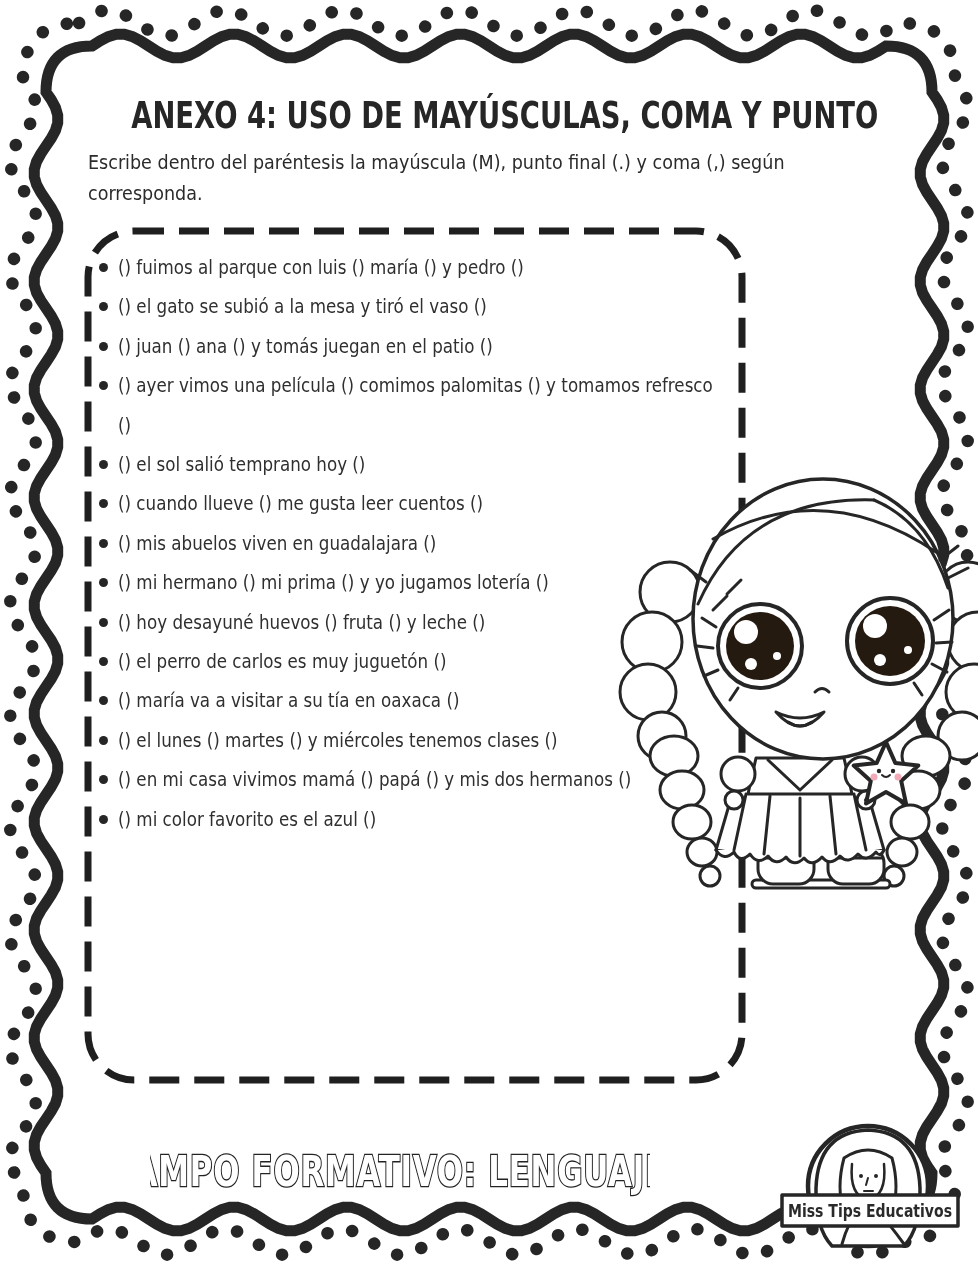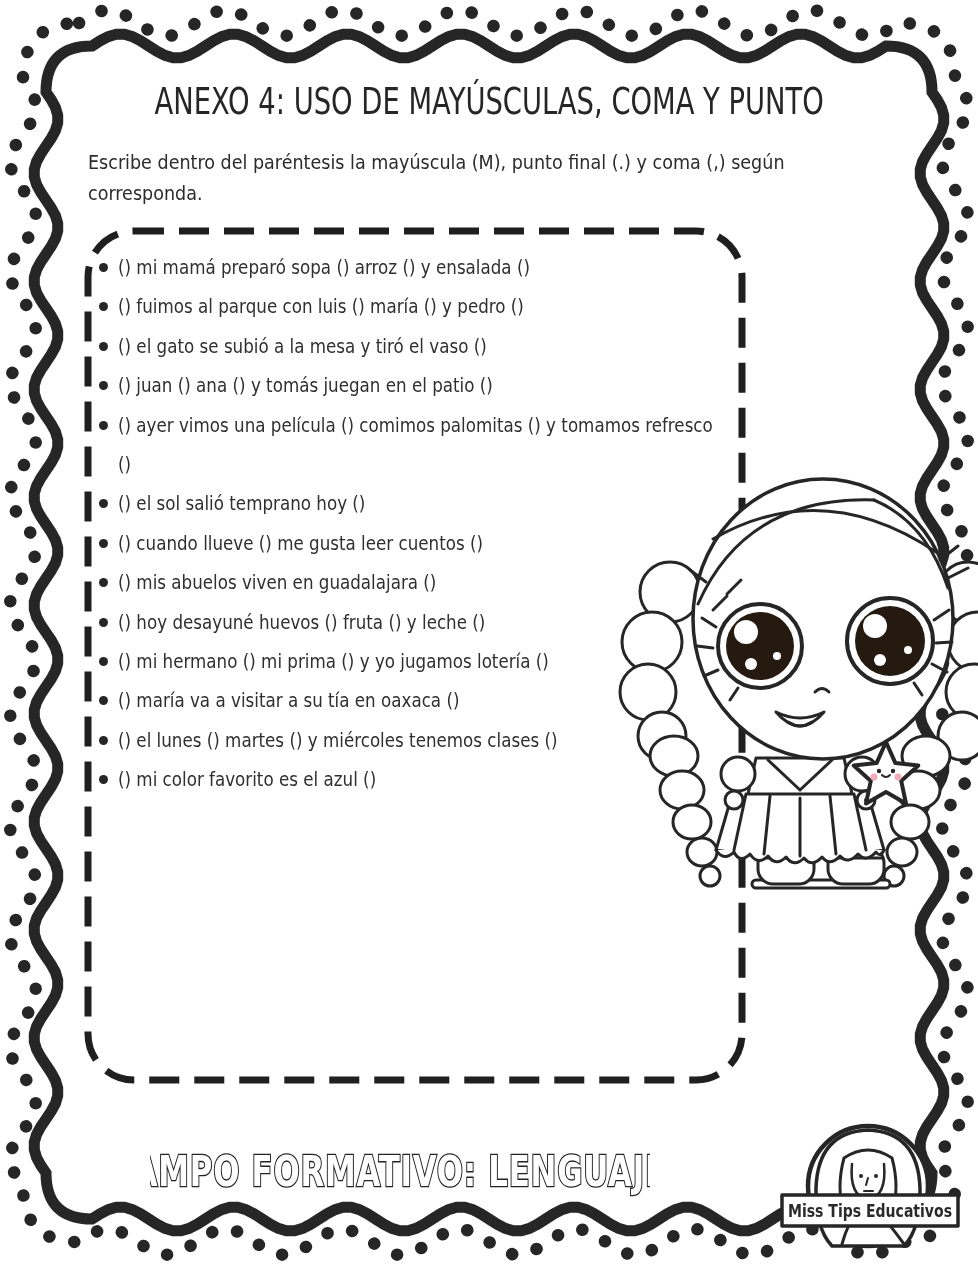--- a/index.html
+++ b/index.html
@@ -5,22 +5,22 @@
   html,body{margin:0;padding:0;}
   body{
     width:978px;height:1265px;position:relative;overflow:hidden;
     background:#ffffff;color:#2e2e2e;
     font-family:"DejaVu Sans", sans-serif;
   }
   svg.layer{position:absolute;left:0;top:0;}
   #border-svg{z-index:1;}
   #box-svg{z-index:2;}
   .title{
-    position:absolute;top:80px;left:0;width:978px;text-align:center;z-index:2;
-    font-weight:normal;font-size:37px;color:#262626;white-space:nowrap;
+    position:absolute;top:94px;left:0;width:978px;text-align:center;z-index:2;
+    font-weight:bold;font-size:37px;color:#262626;white-space:nowrap;
   }
   .title span{display:inline-block;transform:scaleX(.74);}
   .instructions{
     position:absolute;top:147px;left:88px;width:900px;z-index:2;
     font-size:19.5px;line-height:31px;color:#2b2b2b;
     transform:scaleX(.9);transform-origin:0 0;
   }
   ul.sentences{
     position:absolute;left:99px;top:248px;width:700px;z-index:2;
     list-style:none;margin:0;padding:0;
@@ -52,24 +52,20 @@
 </div>
 <div class="instructions">Escribe dentro del paréntesis la mayúscula (M), punto final (.) y coma (,) según corresponda.</div>
 
 <svg id="box-svg" class="layer" width="978" height="1265" viewBox="0 0 978 1265">
   <rect x="88" y="231" width="654" height="849" rx="46" fill="none" stroke="#1f1f1f" stroke-width="7" stroke-dasharray="30 15"></rect>
 </svg>
 
 <ul class="sentences">
     <li>
       <span class="dot"></span>
-      <span class="txt">() mi mamá preparó sopa () arroz () y ensalada ()</span>
-    </li>
-    <li>
-      <span class="dot"></span>
       <span class="txt">() fuimos al parque con luis () maría () y pedro ()</span>
     </li>
     <li>
       <span class="dot"></span>
       <span class="txt">() el gato se subió a la mesa y tiró el vaso ()</span>
     </li>
     <li>
       <span class="dot"></span>
       <span class="txt">() juan () ana () y tomás juegan en el patio ()</span>
     </li>
@@ -84,33 +80,41 @@
     <li>
       <span class="dot"></span>
       <span class="txt">() cuando llueve () me gusta leer cuentos ()</span>
     </li>
     <li>
       <span class="dot"></span>
       <span class="txt">() mis abuelos viven en guadalajara ()</span>
     </li>
     <li>
       <span class="dot"></span>
+      <span class="txt">() mi hermano () mi prima () y yo jugamos lotería ()</span>
+    </li>
+    <li>
+      <span class="dot"></span>
       <span class="txt">() hoy desayuné huevos () fruta () y leche ()</span>
     </li>
     <li>
       <span class="dot"></span>
-      <span class="txt">() mi hermano () mi prima () y yo jugamos lotería ()</span>
+      <span class="txt">() el perro de carlos es muy juguetón ()</span>
     </li>
     <li>
       <span class="dot"></span>
       <span class="txt">() maría va a visitar a su tía en oaxaca ()</span>
     </li>
     <li>
       <span class="dot"></span>
       <span class="txt">() el lunes () martes () y miércoles tenemos clases ()</span>
+    </li>
+    <li>
+      <span class="dot"></span>
+      <span class="txt">() en mi casa vivimos mamá () papá () y mis dos hermanos ()</span>
     </li>
     <li>
       <span class="dot"></span>
       <span class="txt">() mi color favorito es el azul ()</span>
     </li>
   </ul>
 
 <svg id="girl-svg" width="364" height="436" viewBox="0 0 364 436">
   <g stroke="#262626" stroke-width="3" fill="#ffffff" stroke-linecap="round" stroke-linejoin="round">
 

